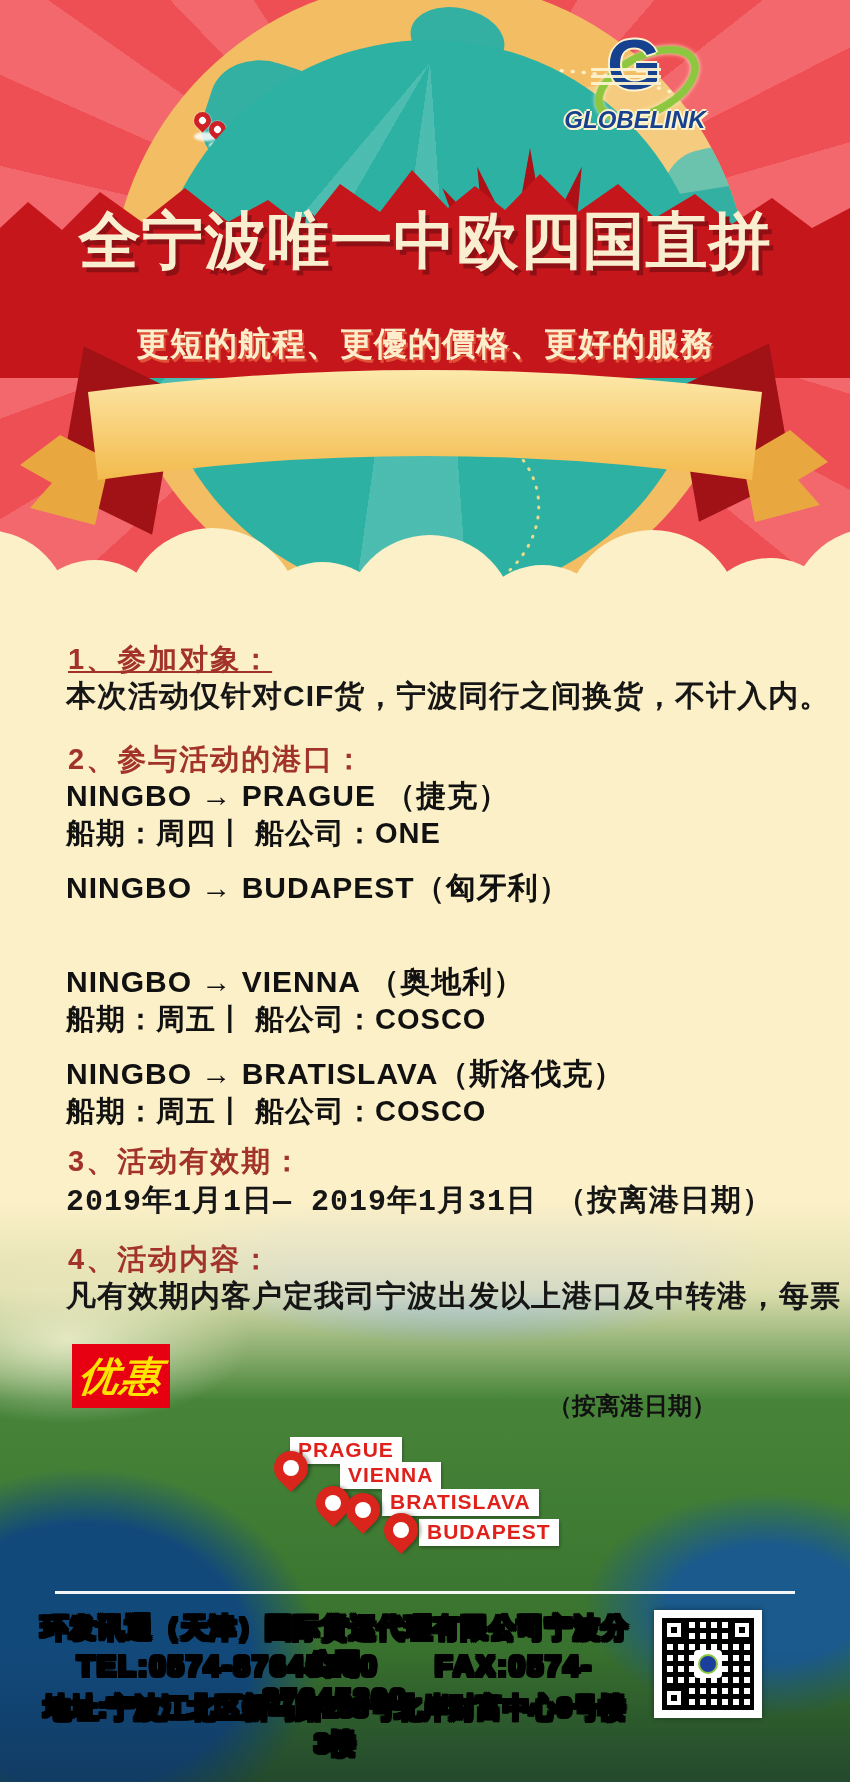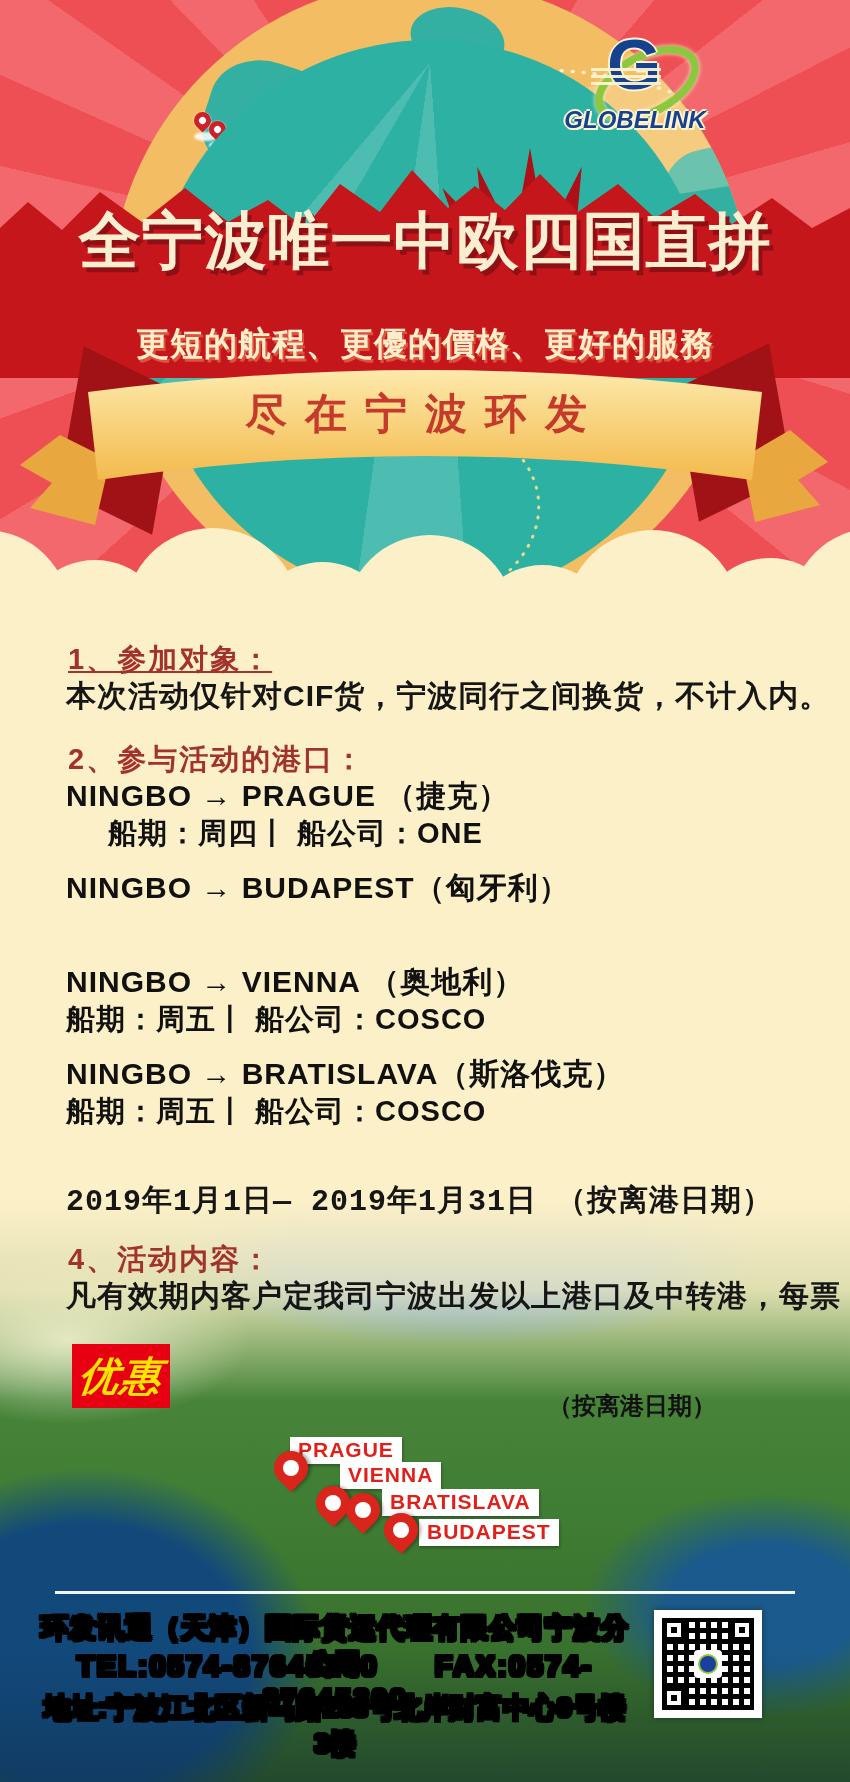--- a/index.html
+++ b/index.html
@@ -186,21 +186,20 @@
     <defs>
       <linearGradient id="rg" x1="0" y1="0" x2="0" y2="1">
         <stop offset="0" stop-color="#fde9ab"></stop>
           <stop offset="1" stop-color="#f3ba4c"></stop>
       </linearGradient>
     </defs>
     <path d="M60,95 L20,125 L52,143 L30,168 L95,185 L110,120 Z" fill="#e9a83f"></path>
     <path d="M790,90 L828,122 L798,140 L820,165 L755,182 L742,118 Z" fill="#e9a83f"></path>
     <path d="M88,52 Q425,8 762,52 L752,140 Q425,92 98,140 Z" fill="url(#rg)"></path>
   </svg>
-  <div class="abs ribbon-text">尽在宁波环发</div>
 
   <div class="abs map"></div>
   <div class="abs map-shade"></div>
 
   <div class="abs body-bg"></div>
   <div class="abs cloud" style="left:-100px;top:530px;width:170px;height:170px;"></div>
   <div class="abs cloud" style="left:20px;top:560px;width:150px;height:150px;"></div>
   <div class="abs cloud" style="left:125px;top:528px;width:175px;height:175px;"></div>
   <div class="abs cloud" style="left:250px;top:562px;width:145px;height:145px;"></div>
   <div class="abs cloud" style="left:345px;top:535px;width:170px;height:170px;"></div>
@@ -209,30 +208,31 @@
   <div class="abs cloud" style="left:695px;top:558px;width:150px;height:150px;"></div>
   <div class="abs cloud" style="left:790px;top:528px;width:170px;height:170px;"></div>
 
   <div class="abs content">
     <div class="heading" style="top:640px;text-decoration:underline;">1、参加对象：</div>
     <div class="btext" style="top:676px;">本次活动仅针对CIF货，宁波同行之间换货，不计入内。</div>
 
     <div class="heading" style="top:740px;">2、参与活动的港口：</div>
 
     <div class="route" style="top:776px;">NINGBO → PRAGUE （捷克）</div>
-    <div class="detail" style="top:814px;margin-left:42px;">船期：周四丨 船公司：ONE</div>
+    <div class="detail" style="top:814px;">船期：周四丨 船公司：ONE</div>
 
     <div class="route" style="top:868px;">NINGBO → BUDAPEST（匈牙利）</div>
 
     <div class="route" style="top:962px;">NINGBO → VIENNA （奥地利）</div>
     <div class="detail" style="top:1000px;">船期：周五丨 船公司：COSCO</div>
 
     <div class="route" style="top:1054px;">NINGBO → BRATISLAVA（斯洛伐克）</div>
     <div class="detail" style="top:1092px;">船期：周五丨 船公司：COSCO</div>
 
+    <div class="heading" style="top:1142px;">3、活动有效期：</div>
     <div class="btext" style="top:1180px;font-family:Liberation Mono, monospace;">2019年1月1日— 2019年1月31日 （按离港日期）</div>
 
     <div class="heading" style="top:1240px;">4、活动内容：</div>
     <div class="btext" style="top:1276px;">凡有效期内客户定我司宁波出发以上港口及中转港，每票</div>
   </div>
 
   <div class="abs badge">
     <span>优惠</span>
   </div>
   <div class="abs offer-note">（按离港日期）</div>

